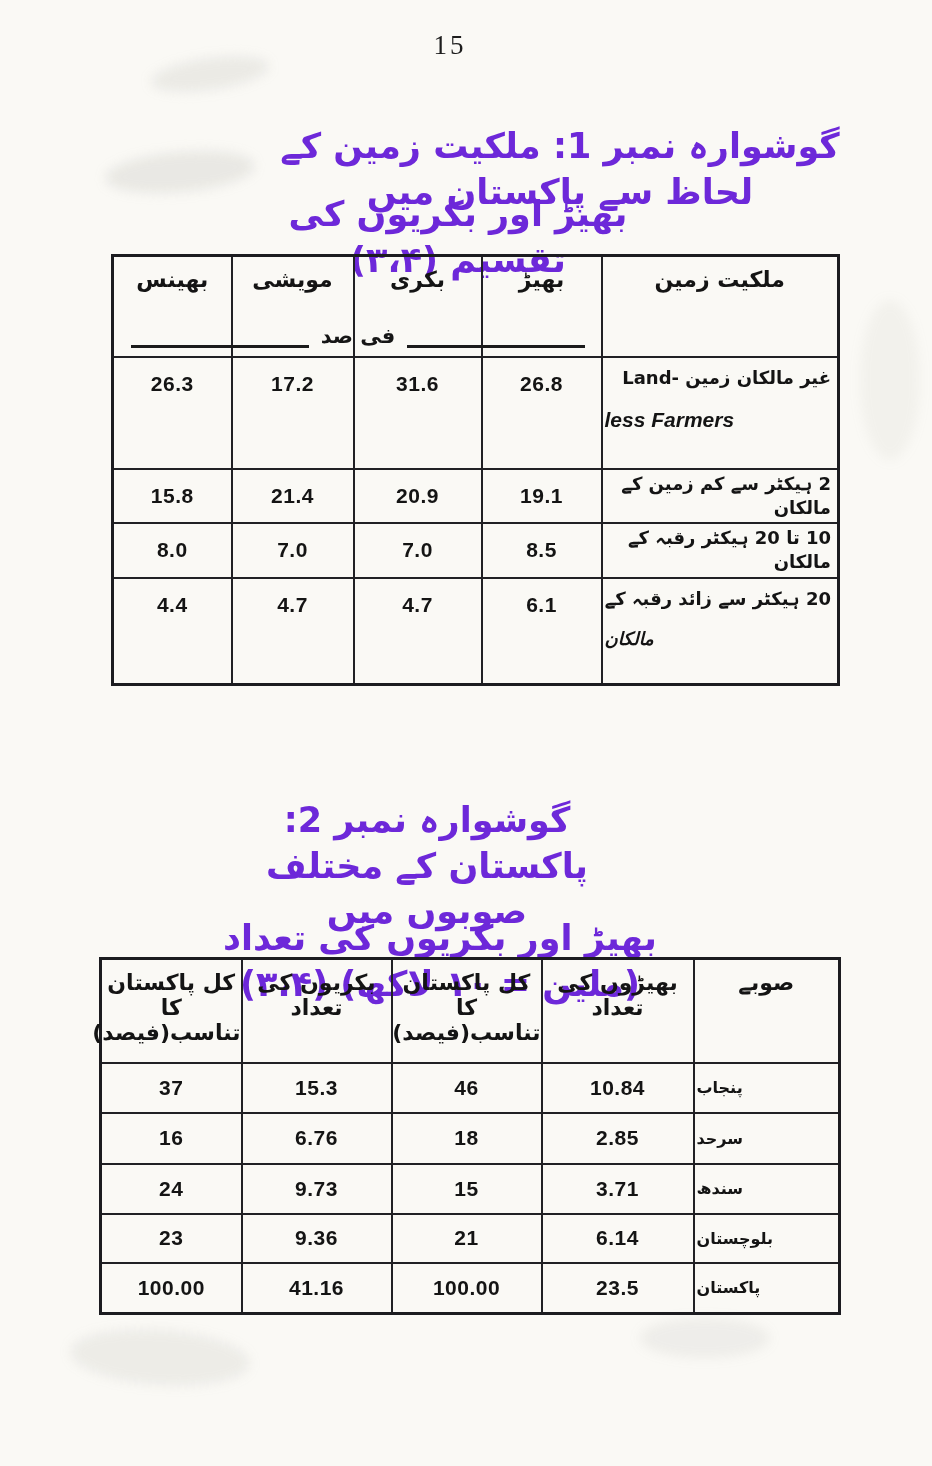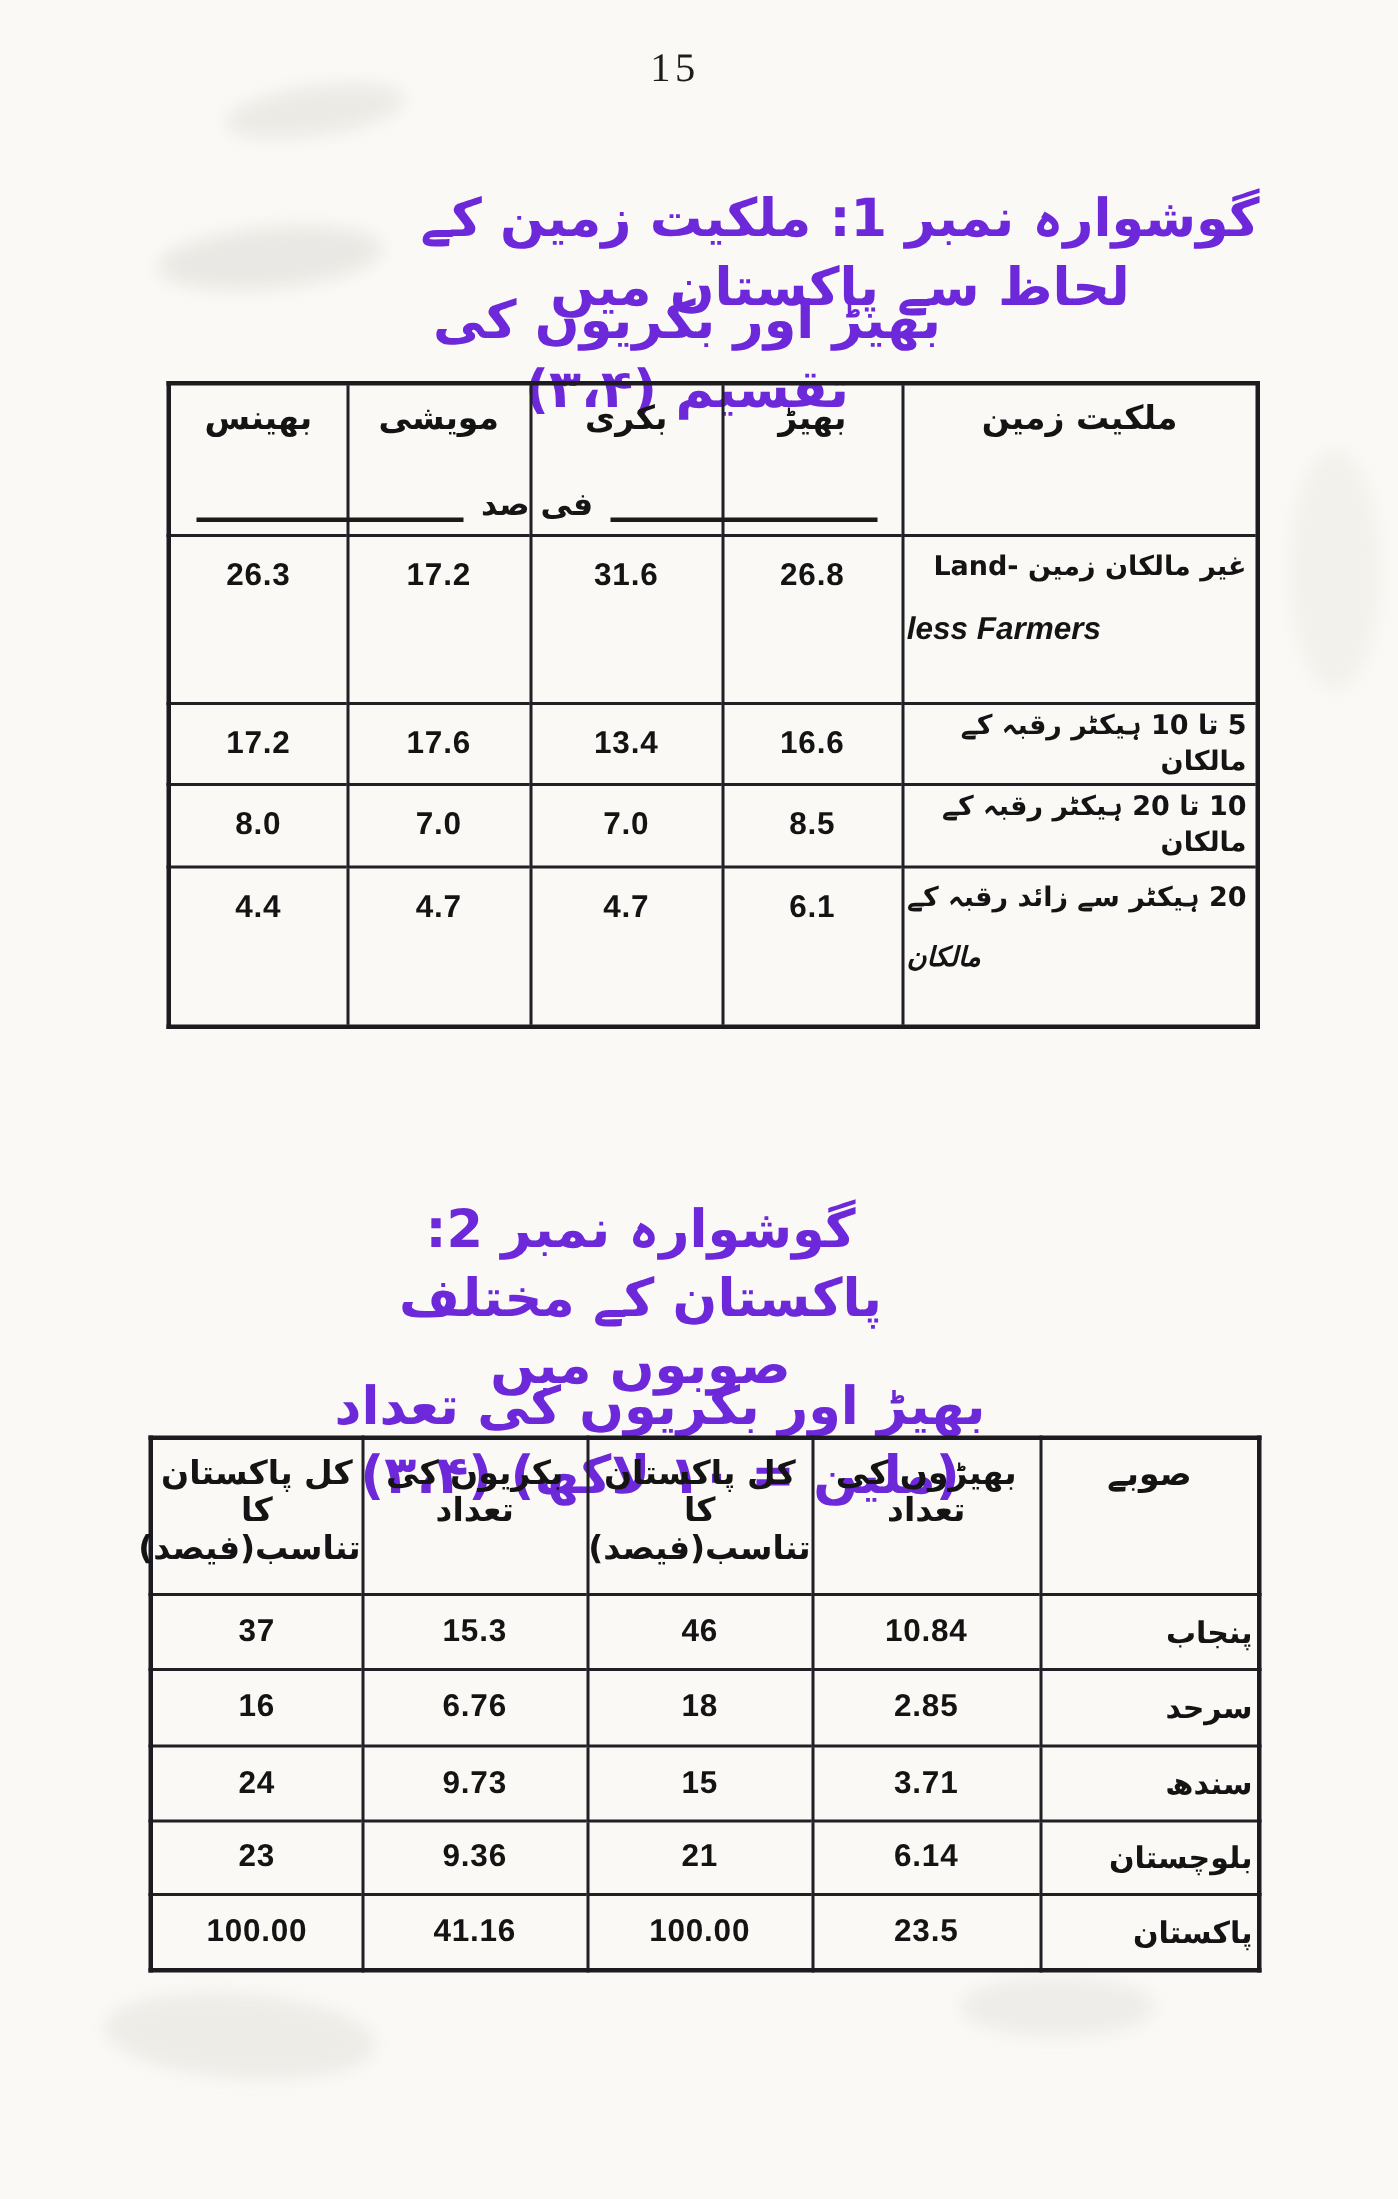--- a/index.html
+++ b/index.html
@@ -39,21 +39,21 @@
   tr.tall td.label-cell{vertical-align:top;padding-top:8px;}
   
   .pct-overlay{
     position:absolute;left:8px;width:478px;top:66px;height:28px;
     display:flex;direction:rtl;align-items:flex-end;z-index:3;
   }
   .pct-dash{flex:1;border-top:3px solid #1b1b1b;margin:0 12px;}
   .pct-label{font-size:21px;font-weight:700;white-space:nowrap;}
   
   .hdr-line2{margin-top:0;}
-  td.prov{font-size:20px;text-align:right;padding-left:2px;padding-right:3px;}
+  td.prov{font-size:16px;text-align:left;padding-left:2px;padding-right:3px;}
 </style>
 </head>
 <body>
 
 <div class="smudge" style="left:150px;top:58px;width:120px;height:32px;background:rgba(140,140,135,0.14);transform:rotate(-8deg);"></div>
 <div class="smudge" style="left:105px;top:152px;width:150px;height:40px;background:rgba(140,140,135,0.16);transform:rotate(-5deg);"></div>
 <div class="smudge" style="left:70px;top:1330px;width:180px;height:55px;background:rgba(140,140,135,0.12);transform:rotate(4deg);"></div>
 <div class="smudge" style="left:640px;top:1318px;width:130px;height:40px;background:rgba(140,140,135,0.10);"></div>
 <div class="smudge" style="left:860px;top:300px;width:60px;height:160px;background:rgba(150,150,145,0.08);"></div>
 
@@ -82,26 +82,26 @@
     <tr style="height:112px" class="tall">
       <td class="label-cell">
         <div>غیر مالکان زمین -Land</div>
         <div class="lbl-line2 eng">less Farmers</div>
       </td>
       <td class="num">26.8</td>
       <td class="num">31.6</td>
       <td class="num">17.2</td>
       <td class="num">26.3</td>
     </tr>
-    <tr style="height:54px">
-      <td class="label-cell">5 تا 10 ہیکٹر رقبہ کے مالکان</td>
-      <td class="num">16.6</td>
-      <td class="num">13.4</td>
-      <td class="num">17.6</td>
-      <td class="num">17.2</td>
+    <tr style="height:53px">
+      <td class="label-cell">2 ہیکٹر سے کم زمین کے مالکان</td>
+      <td class="num">19.1</td>
+      <td class="num">20.9</td>
+      <td class="num">21.4</td>
+      <td class="num">15.8</td>
     </tr>
     <tr style="height:53px">
       <td class="label-cell">10 تا 20 ہیکٹر رقبہ کے مالکان</td>
       <td class="num">8.5</td>
       <td class="num">7.0</td>
       <td class="num">7.0</td>
       <td class="num">8.0</td>
     </tr>
     <tr style="height:107px" class="tall">
       <td class="label-cell">

